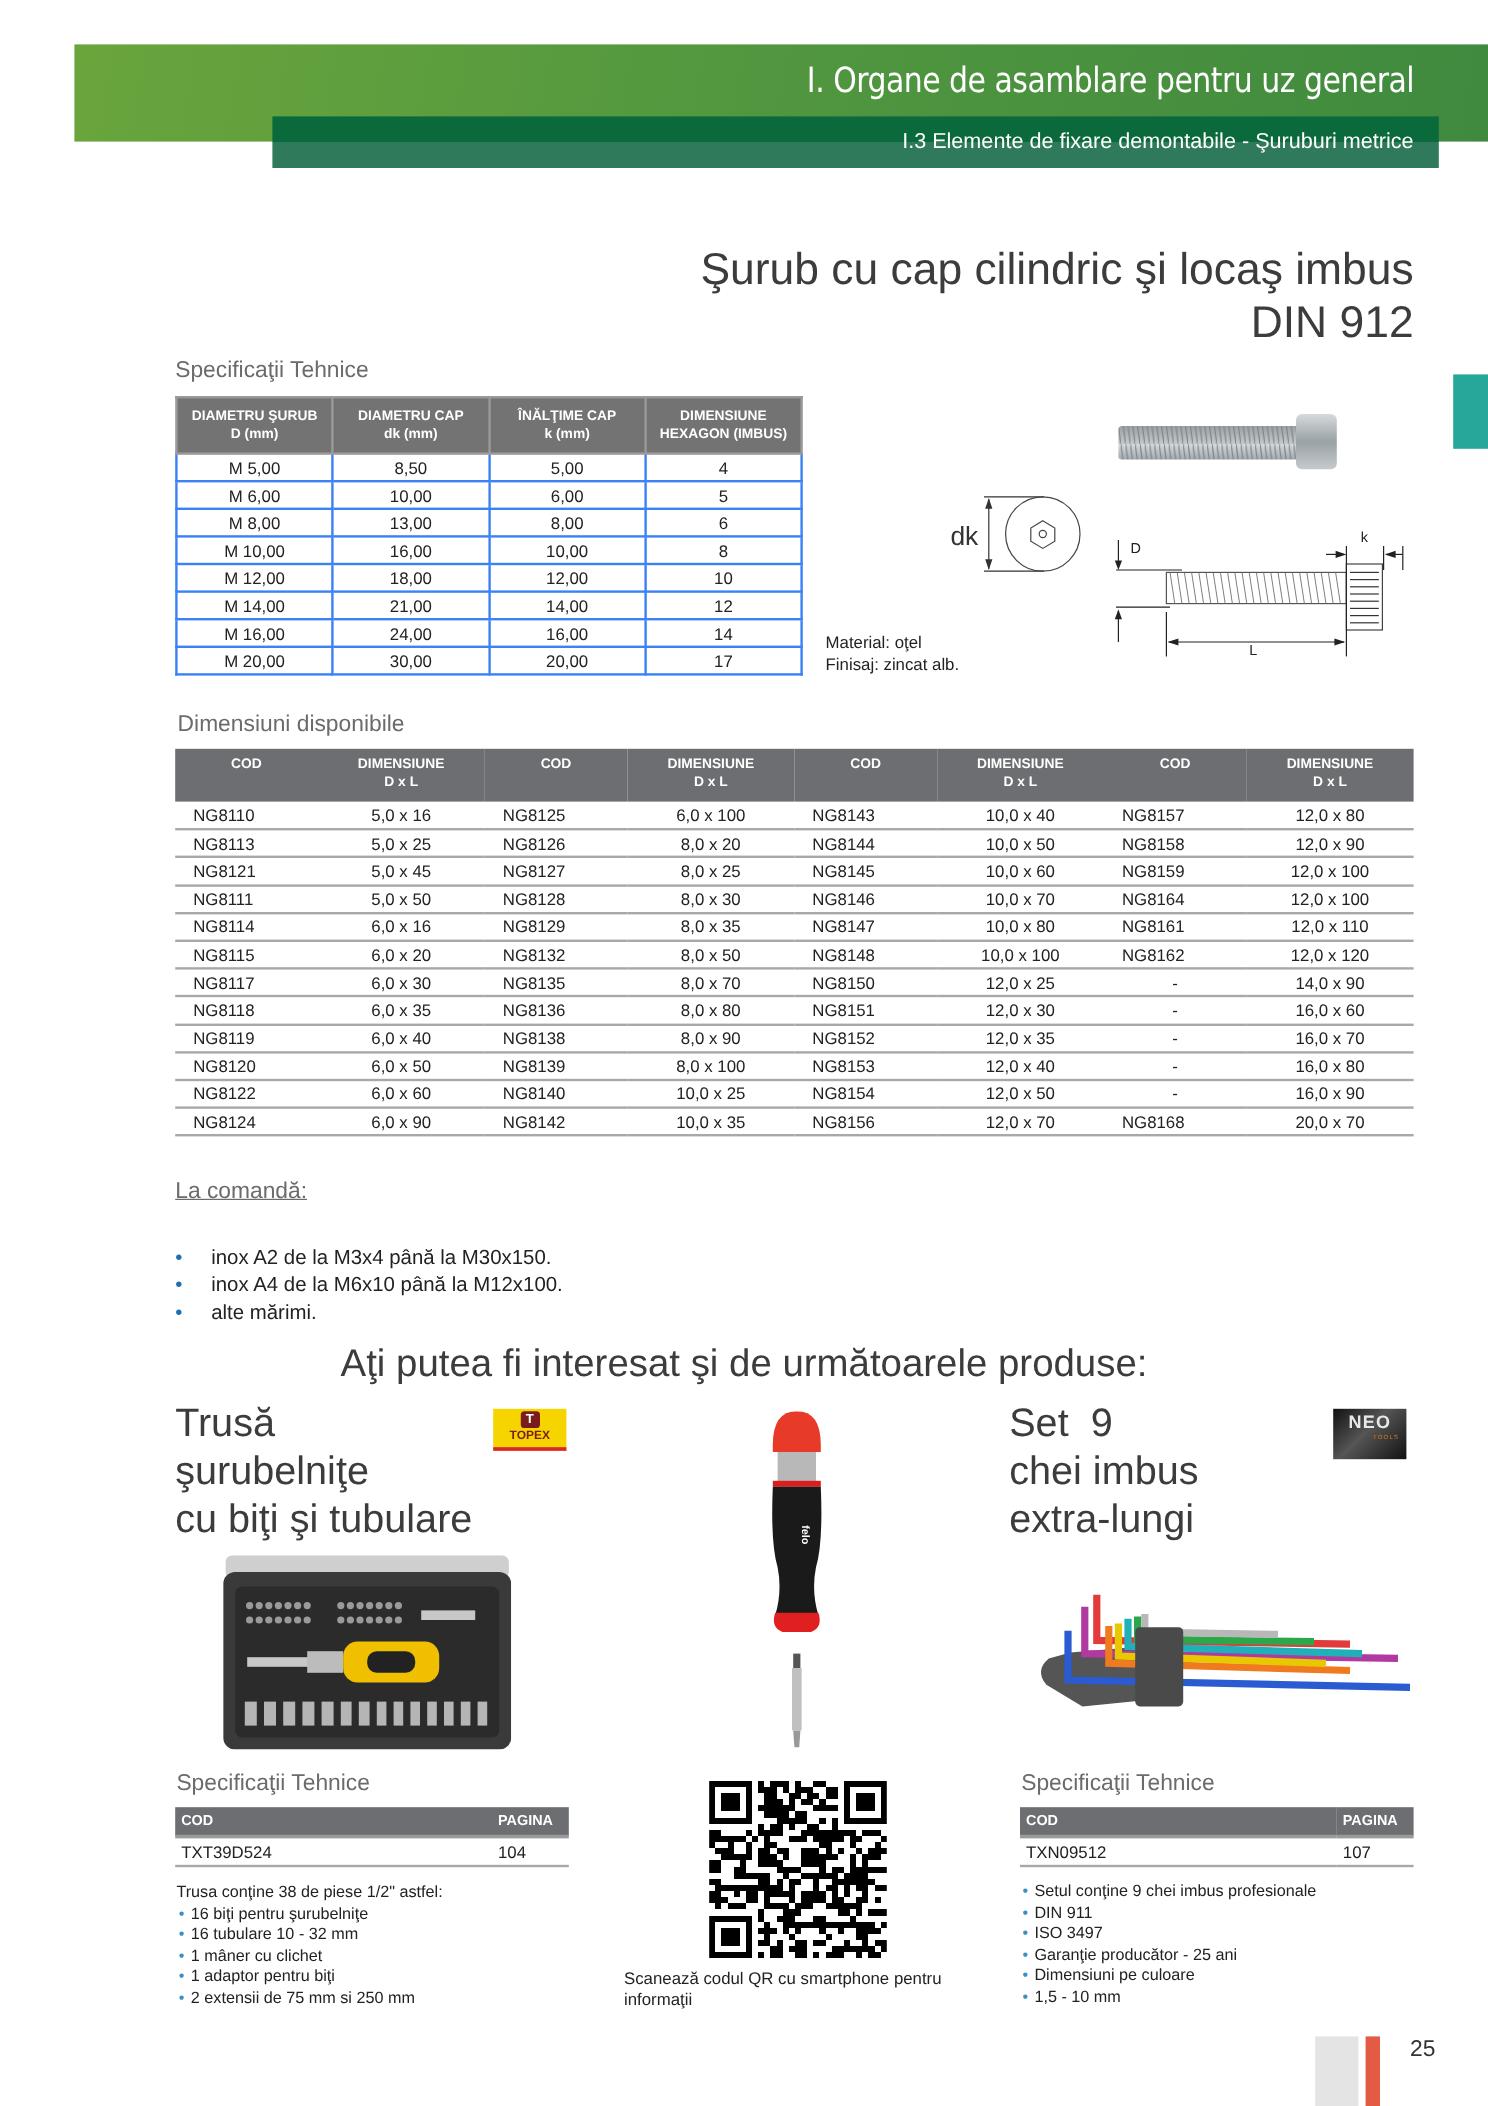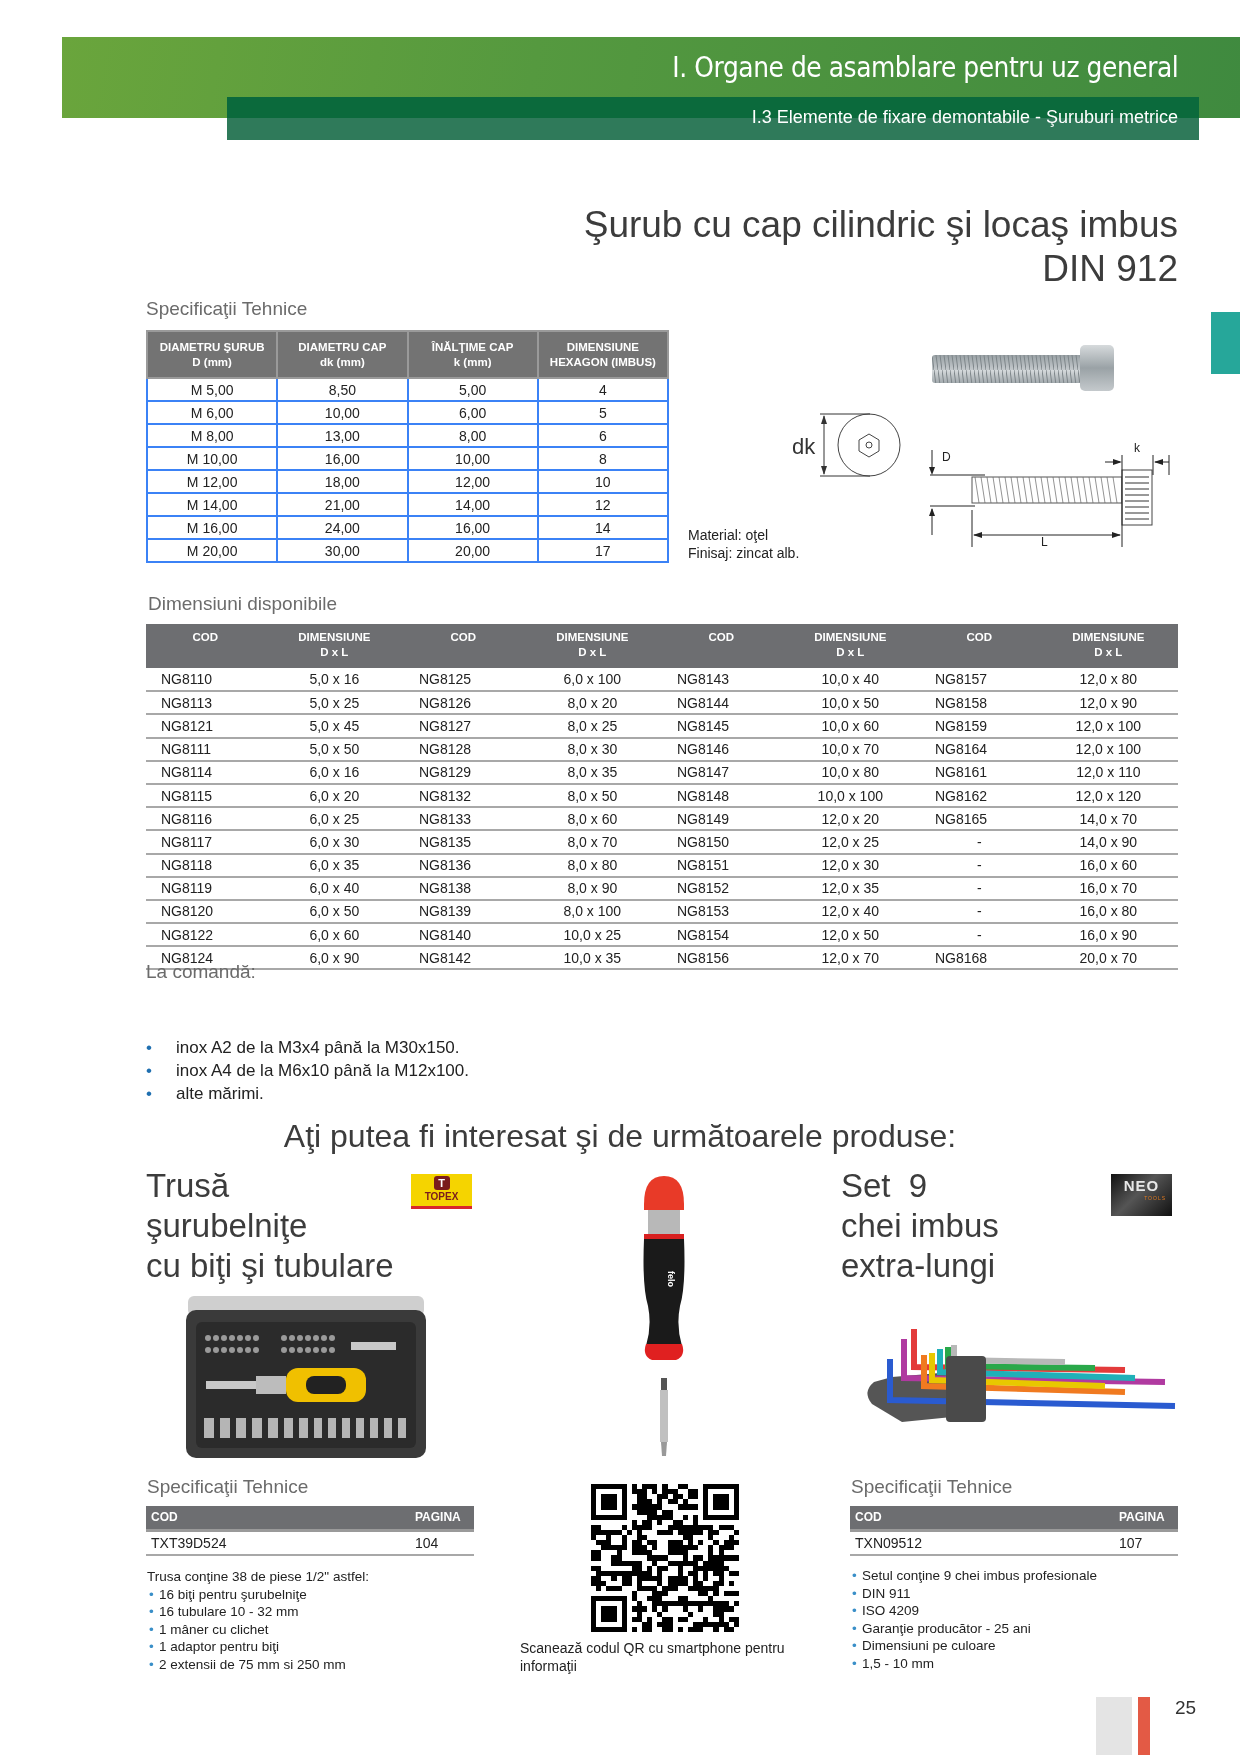--- a/index.html
+++ b/index.html
@@ -325,30 +325,20 @@
         <td class="cod">NG8115</td>
         <td class="dim">6,0 x 20</td>
         <td class="cod">NG8132</td>
         <td class="dim">8,0 x 50</td>
         <td class="cod">NG8148</td>
         <td class="dim">10,0 x 100</td>
         <td class="cod">NG8162</td>
         <td class="dim">12,0 x 120</td>
       </tr>
       <tr>
-        <td class="cod">NG8116</td>
-        <td class="dim">6,0 x 25</td>
-        <td class="cod">NG8133</td>
-        <td class="dim">8,0 x 60</td>
-        <td class="cod">NG8149</td>
-        <td class="dim">12,0 x 20</td>
-        <td class="cod">NG8165</td>
-        <td class="dim">14,0 x 70</td>
-      </tr>
-      <tr>
         <td class="cod">NG8117</td>
         <td class="dim">6,0 x 30</td>
         <td class="cod">NG8135</td>
         <td class="dim">8,0 x 70</td>
         <td class="cod">NG8150</td>
         <td class="dim">12,0 x 25</td>
         <td class="cod-dash">-</td>
         <td class="dim">14,0 x 90</td>
       </tr>
       <tr>
@@ -397,21 +387,21 @@
         <td class="cod">NG8142</td>
         <td class="dim">10,0 x 35</td>
         <td class="cod">NG8156</td>
         <td class="dim">12,0 x 70</td>
         <td class="cod">NG8168</td>
         <td class="dim">20,0 x 70</td>
       </tr>
     </tbody>
 </table>
 
-<div class="section-label" style="left:146px; top:961px;">La comandă:</div>
+<div class="section-label" style="left:146px; top:982px;text-decoration:underline;">La comandă:</div>
 <ul class="order-list">
   <li>inox A2 de la M3x4 până la M30x150.</li>
   <li>inox A4 de la M6x10 până la M12x100.</li>
   <li>alte mărimi.</li>
 </ul>
 
 <div class="interest-title">Aţi putea fi interesat şi de următoarele produse:</div>
 
 <div class="prod-name" style="left:146px; top:1166px;">
   <div>Trusă</div>
@@ -930,21 +920,21 @@
       <tr>
     <td>TXN09512</td>
     <td>107</td>
   </tr>
     </tbody>
 </table>
 <div class="desc-block" style="left:850px; top:1567px;">
   <ul>
     <li>Setul conţine 9 chei imbus profesionale</li>
     <li>DIN 911</li>
-    <li>ISO 4209</li>
+    <li>ISO 3497</li>
     <li>Garanţie producător - 25 ani</li>
     <li>Dimensiuni pe culoare</li>
     <li>1,5 - 10 mm</li>
   </ul>
 </div>
 
 <div class="page-gray"></div>
 <div class="page-red"></div>
 <div class="page-num">25</div>
 

